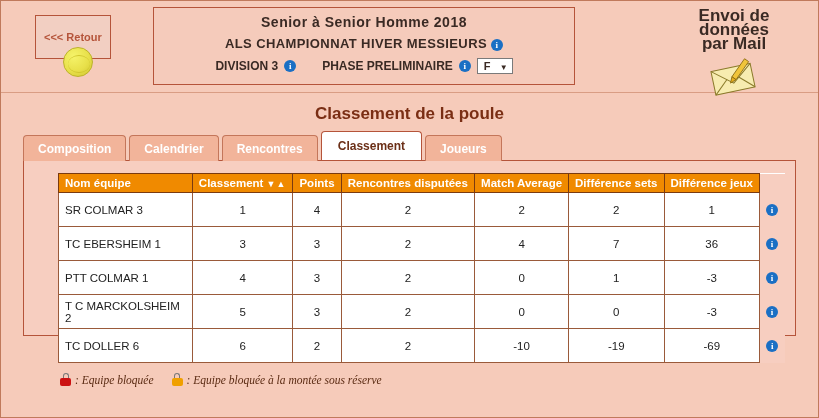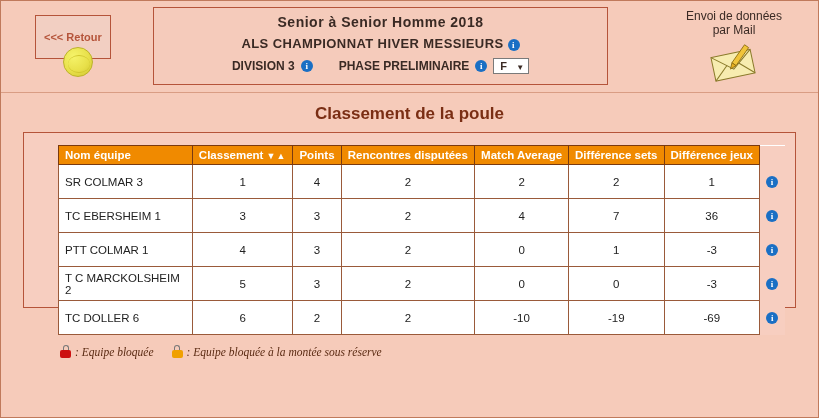--- a/index.html
+++ b/index.html
@@ -50,21 +50,21 @@
     position:absolute; left:4px; top:7px;
     width:22px; height:16px;
     border-top:1px solid #cfc52e;
     border-bottom:1px solid #cfc52e;
     border-radius:50%;
   }
 
   .title-box {
     position: absolute;
     left: 152px; top: 6px;
-    width: 455px; height: 78px;
+    width: 422px; height: 78px;
     background: #f5cbbb;
     border: 1px solid #b5543a;
     text-align: center;
     padding-top: 6px;
   }
   .title-line1 {
     font-size: 14px; font-weight: bold; color: #3a2a24;
     letter-spacing: .5px;
     margin-bottom: 6px;
   }
@@ -104,21 +104,21 @@
   }
   .select-box .arrow { font-size: 8px; margin-left: 6px; }
 
   .mail-block {
     position: absolute;
     right: 14px; top: 8px;
     width: 140px;
     text-align: center;
   }
   .mail-text {
-    font-size: 12px; font-weight: normal; color: #3a2a24;
+    font-size: 17px; font-weight: bold; color: #3a2a24;
     line-height: 14px;
   }
   .mail-icon {
     margin-top: 6px;
     display: inline-block;
     position: relative;
     width: 54px; height: 40px;
     cursor: pointer;
   }
 
@@ -277,20 +277,27 @@
             <rect x="28" y="0" width="5" height="22" fill="#f0c43a" stroke="#8a6a10" stroke-width="0.8"></rect>
             <polygon points="28,22 33,22 30.5,28" fill="#e8b020" stroke="#8a6a10" stroke-width="0.8"></polygon>
           </g>
         </svg>
       </div>
     </div>
   </div>
 
   <div class="poule-title">Classement de la poule</div>
 
+  <div class="tabs">
+    <div class="tab">Composition</div>
+    <div class="tab">Calendrier</div>
+    <div class="tab">Rencontres</div>
+    <div class="tab active">Classement</div>
+    <div class="tab">Joueurs</div>
+  </div>
 
   <div class="panel">
     <table class="standings">
       <thead>
         <tr>
           <th class="name-col">Nom équipe</th>
           <th>
             <span>Classement</span>
             <span class="sort-arrows">▼▲</span>
           </th>

